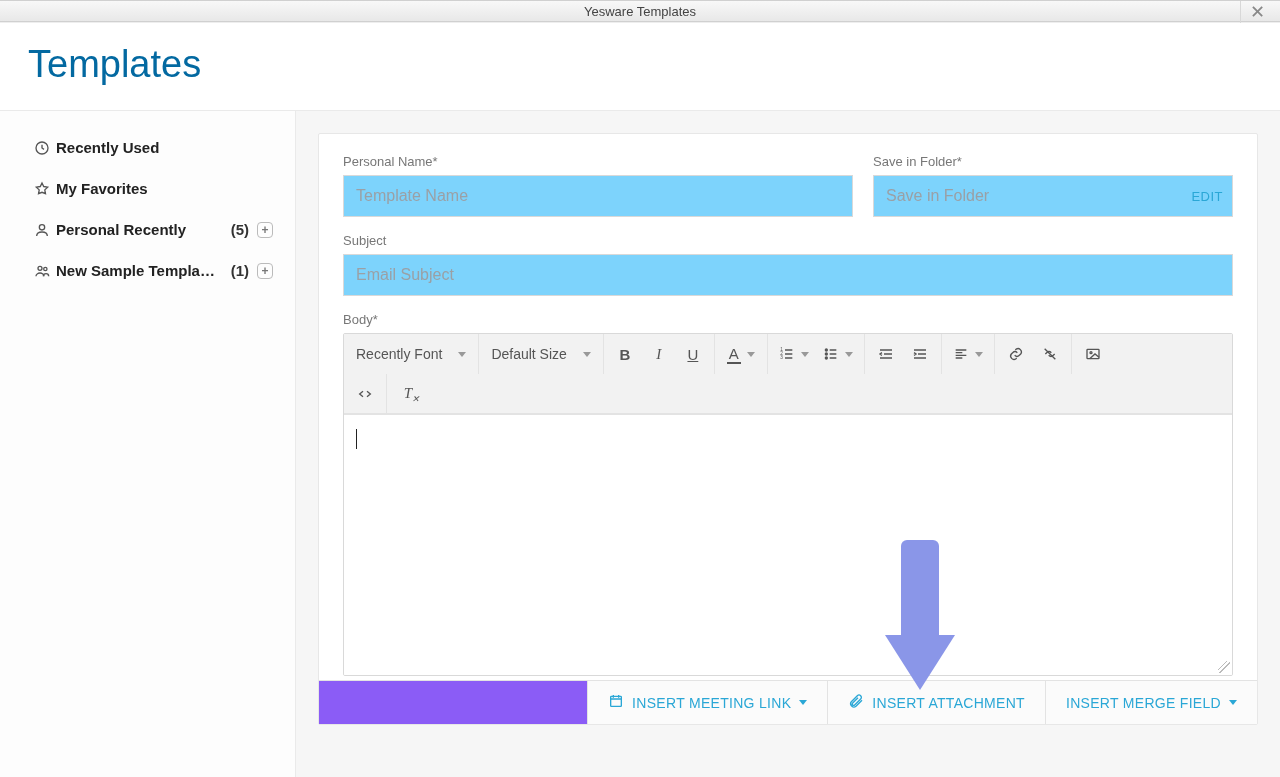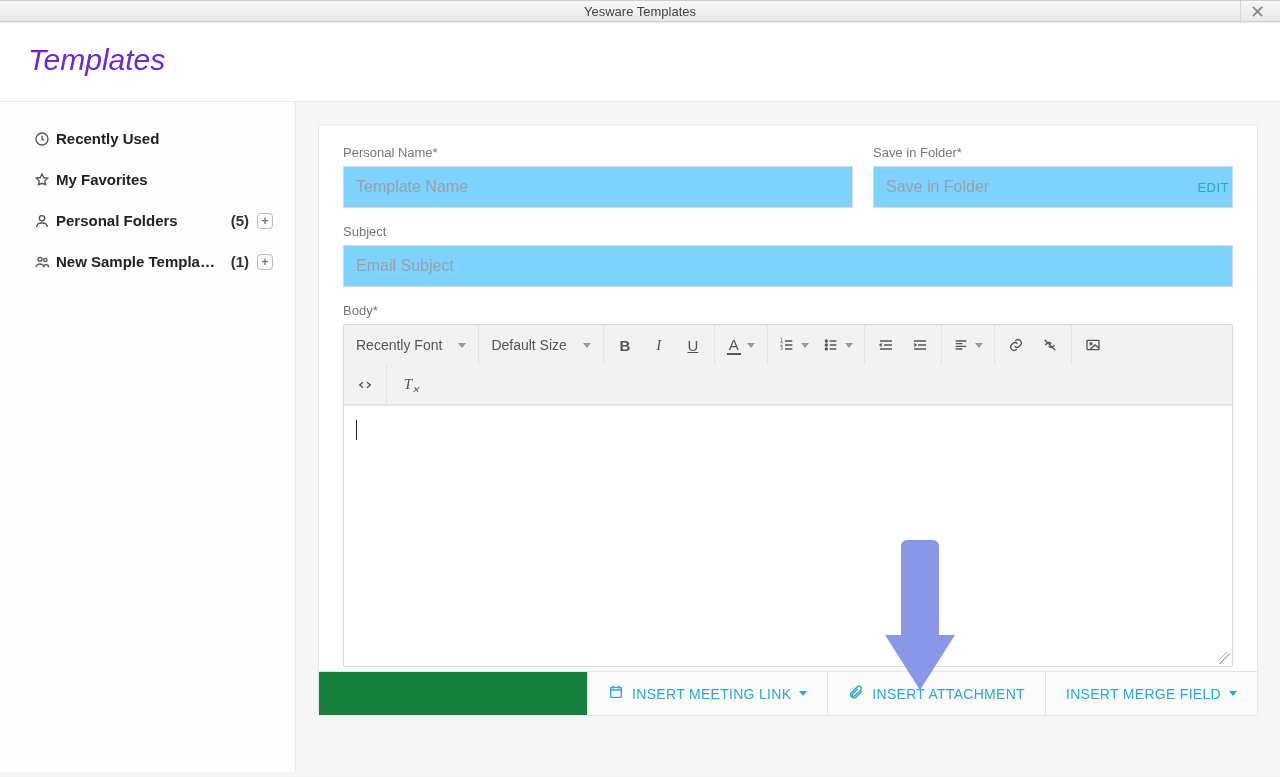--- a/index.html
+++ b/index.html
@@ -38,24 +38,23 @@
   .page {
     background: #fff;
     border-top: 1px solid #eee;
   }
   .page-header {
     padding: 20px 28px 24px;
     border-bottom: 1px solid #eaeaea;
     background:#fff;
   }
   .page-header h1 {
-    font-size: 30px;
+    font-size: 38px;
     font-weight: 500;
-    color: #6d28d9;
-    font-style: italic;
+    color: #0369a1;
   }
   .layout {
     display: flex;
     height: calc(777px - 22px - 85px);
   }
   .sidebar {
     width: 296px;
     border-right: 1px solid #eaeaea;
     background: #fdfdfd;
     padding-top: 16px;
@@ -100,21 +99,21 @@
     border:1px solid #d9d9d9;
     border-radius:0;
     padding: 0 12px;
     font-size:16px;
     color:#333;
     background:#7dd3fc;
   }
   .text-input::placeholder{ color:#9aa0a6; }
   .folder-wrap { position:relative; }
   .edit-link {
-    position:absolute; right:4px; top:50%; transform:translateY(-50%);
+    position:absolute; right:10px; top:50%; transform:translateY(-50%);
     color:#2aa7d6; font-size:13px; letter-spacing:0.5px; cursor:pointer;
     font-weight:500;
   }
 
   .editor {
     border:1px solid #d9d9d9;
     border-radius:2px;
     overflow:hidden;
   }
   .toolbar {
@@ -170,21 +169,21 @@
   .resize-grip{
     position:absolute;right:2px;bottom:2px;
     width:12px;height:12px;
     background:
       linear-gradient(135deg, transparent 0 6px, #bbb 6px 7px, transparent 7px 9px, #bbb 9px 10px, transparent 10px);
   }
 
   .insert-bar {
     display:flex;
     border-top:1px solid #e3e3e3;
-    background:#15803d;
+    background:#8b5cf6;
     margin: 0 -24px;
   }
   .insert-bar .spacer{ flex:1; border-right:1px solid #e3e3e3;}
   .insert-btn {
     padding: 12px 20px;
     color:#2aa7d6;
     font-size:14px;
     letter-spacing:0.3px;
     display:flex;align-items:center;gap:8px;
     border-right:1px solid #e3e3e3;
@@ -252,21 +251,21 @@
         </span>
         <span class="label">My Favorites</span>
       </div>
       <div class="side-item">
         <span class="icon">
           <svg class="ic" viewBox="0 0 24 24" fill="none" stroke="currentColor" stroke-width="2">
               <circle cx="12" cy="8" r="4"></circle>
               <path d="M4 21c0-4 4-6 8-6s8 2 8 6"></path>
             </svg>
         </span>
-        <span class="label">Personal Folders</span>
+        <span class="label">Personal Recently</span>
         <span class="count">(5)</span>
         <span class="plus">+</span>
       </div>
       <div class="side-item">
         <span class="icon">
           <svg class="ic" viewBox="0 0 24 24" fill="none" stroke="currentColor" stroke-width="2">
               <circle cx="9" cy="8" r="3"></circle>
               <circle cx="17" cy="9" r="2.5"></circle>
               <path d="M3 20c0-3 3-5 6-5s6 2 6 5"></path>
               <path d="M14 20c0-2.5 2-4 4-4s4 1.5 4 4"></path>

